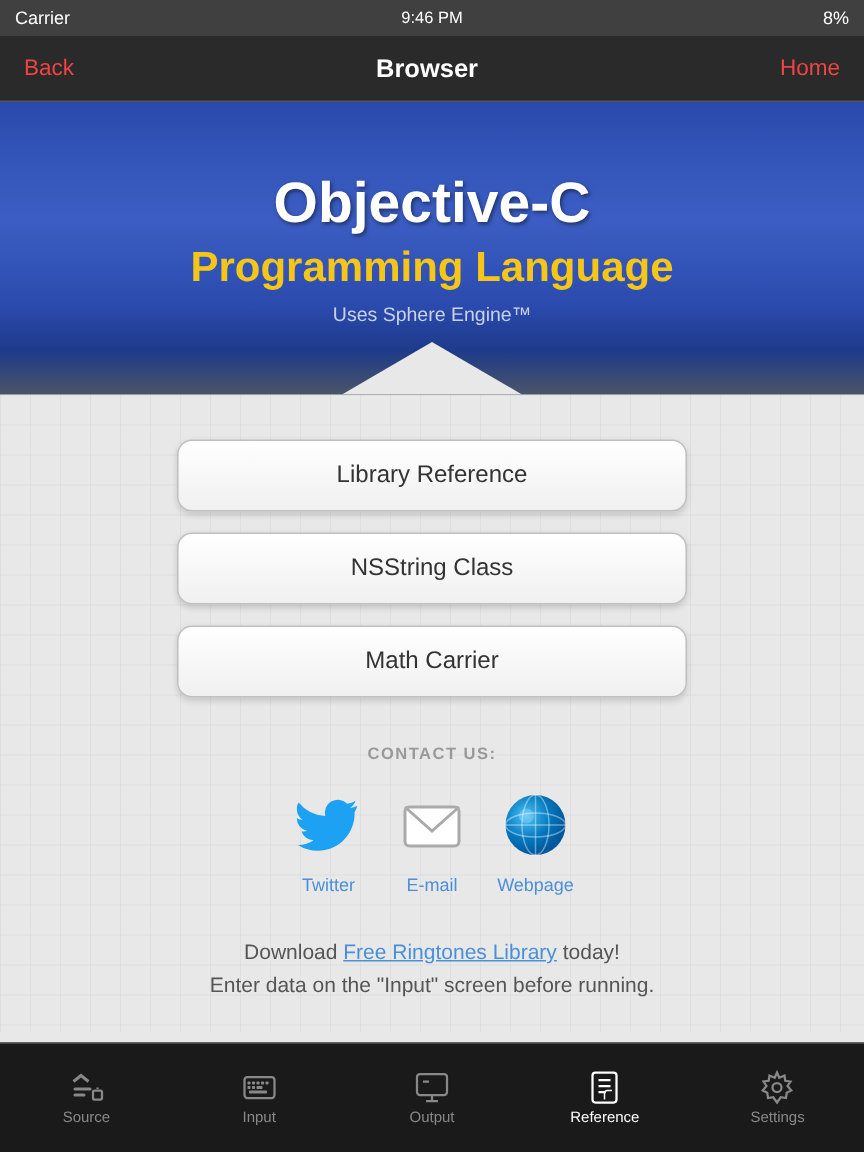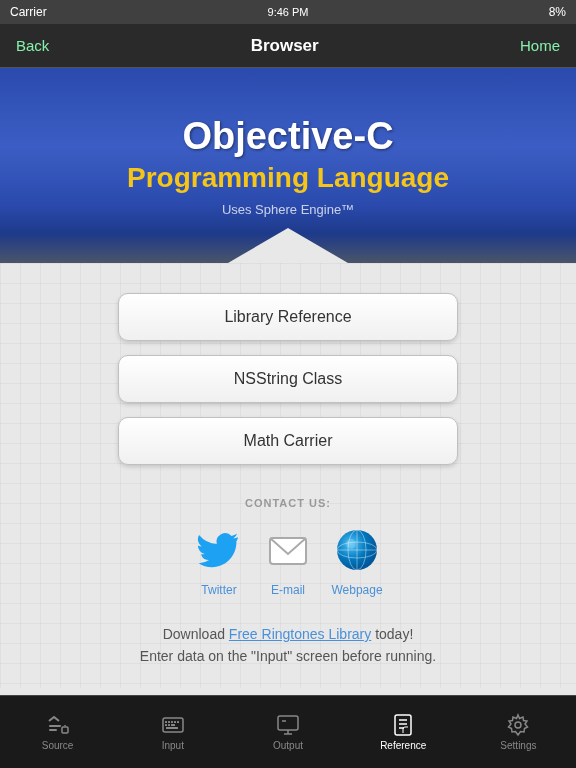--- a/index.html
+++ b/index.html
@@ -34,21 +34,21 @@
       justify-content: space-between;
       padding: 0 16px;
       border-bottom: 1px solid #555;
     }
     .nav-bar-title {
       color: white;
       font-size: 17px;
       font-weight: bold;
     }
     .nav-btn {
-      color: #86efac;
+      color: #ef4444;
       font-size: 15px;
       background: none;
       border: none;
       cursor: pointer;
     }
 
     
     .header-banner {
       background: linear-gradient(180deg, #2a4aad 0%, #3c5ec4 40%, #2a4aad 70%, #1e3a8a 85%, #4a5568 100%);
       width: 100%;

